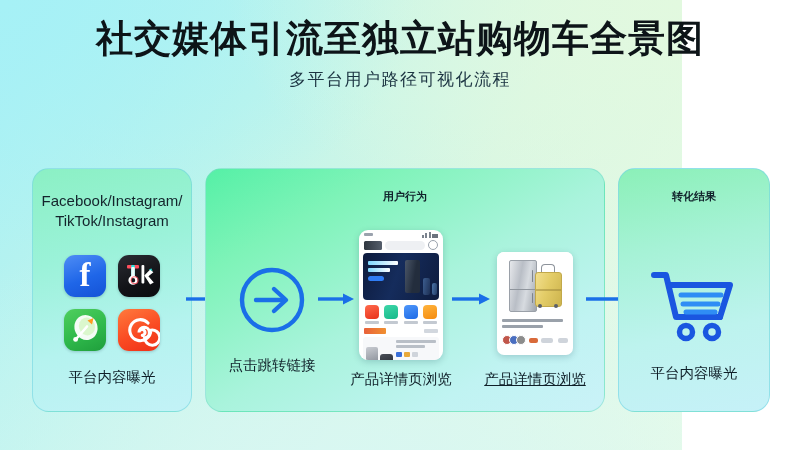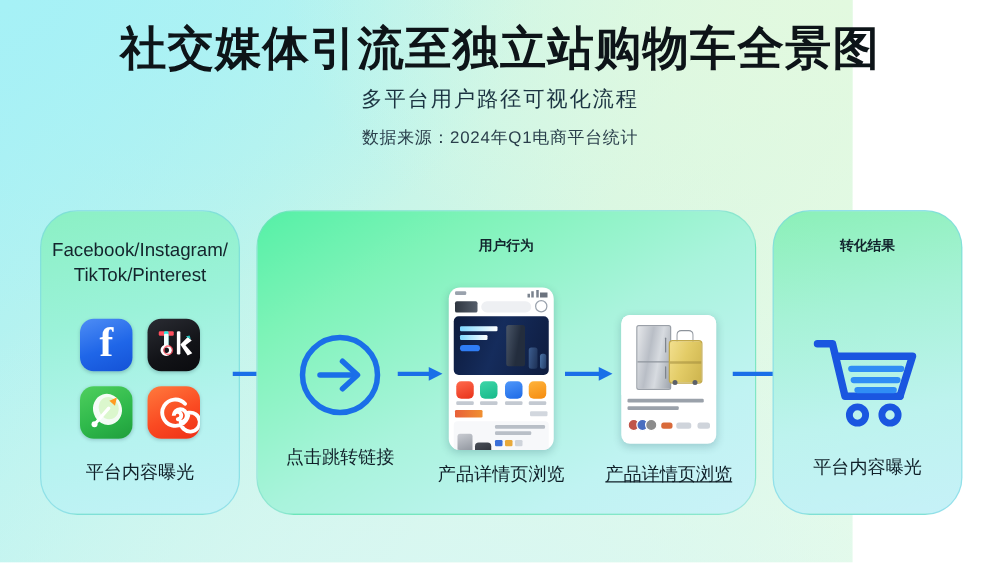--- a/index.html
+++ b/index.html
@@ -49,21 +49,21 @@
     font-size: 13.5px;
     color: #2a3f4b;
     letter-spacing: 0.6px;
   }
 
   
   .panel {
     position: absolute;
     top: 168px;
     height: 244px;
-    border-radius: 30px;
+    border-radius: 17px;
     box-sizing: border-box;
   }
   #panel-source {
     left: 32px;
     width: 160px;
     background: linear-gradient(165deg, #8bf0c4 0%, #9bf2d9 35%, #b5f3ef 68%, #c3f2f7 100%);
     border: 1px solid rgba(120,215,225,0.65);
   }
   #panel-behavior {
     left: 205px;
@@ -295,27 +295,26 @@
   }
 </style>
 </head>
 <body>
 
 <div id="stage">
 
   <div id="header">
     <div id="title">社交媒体引流至独立站购物车全景图</div>
     <div id="subtitle">多平台用户路径可视化流程</div>
-    <div id="source">数据来源：2024年Q1电商平台统计</div>
   </div>
 
   <div class="panel" id="panel-source">
     <div class="panel-title">
       <div>Facebook/Instagram/</div>
-      <div>TikTok/Pinterest</div>
+      <div>TikTok/Instagram</div>
     </div>
 
     <div id="app-grid">
       <div class="app-icon" id="icon-facebook">
         <div class="glyph">f</div>
       </div>
 
       <div class="app-icon" id="icon-tiktok">
         <svg width="42" height="42" viewBox="0 0 42 42">
           <rect x="9" y="10" width="12" height="3.6" rx="1" fill="#ff4f5e"></rect>

